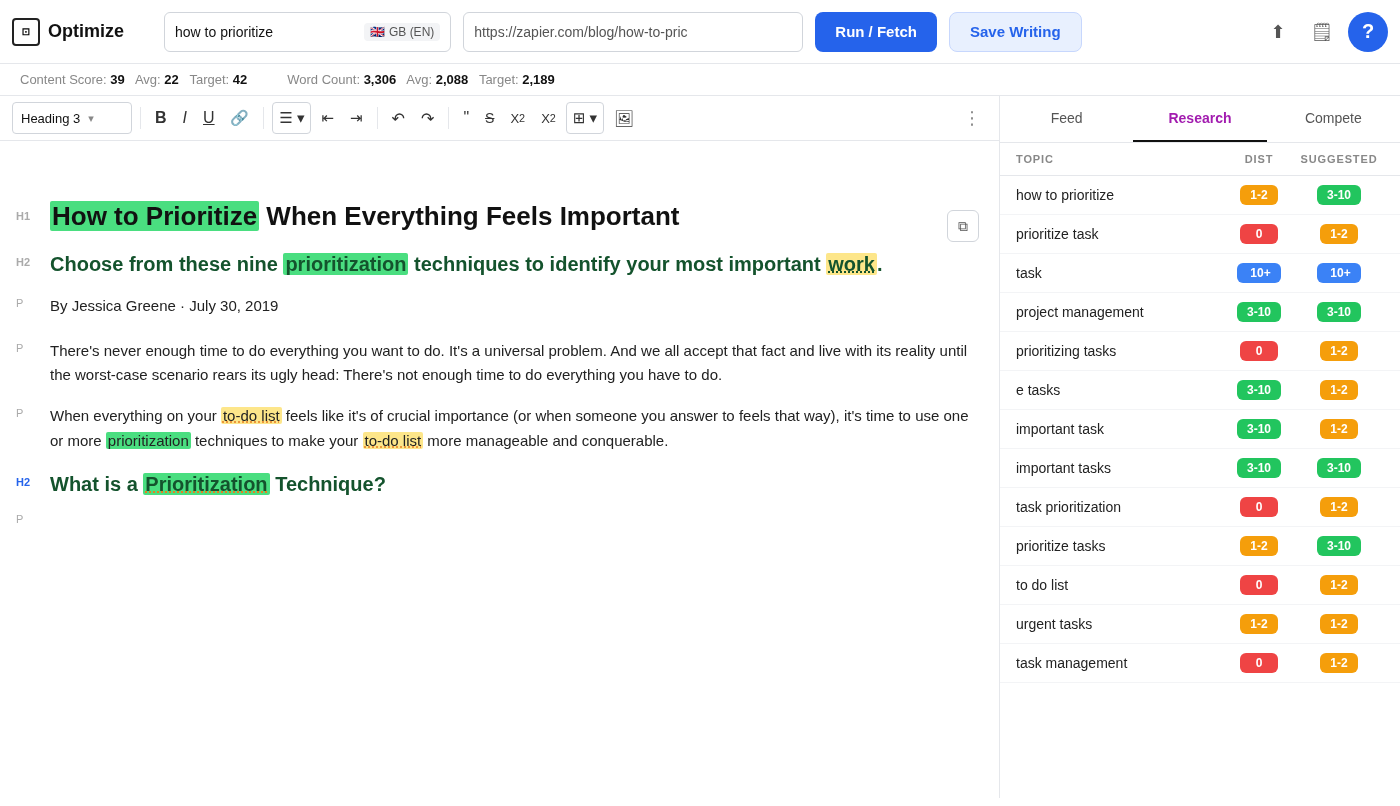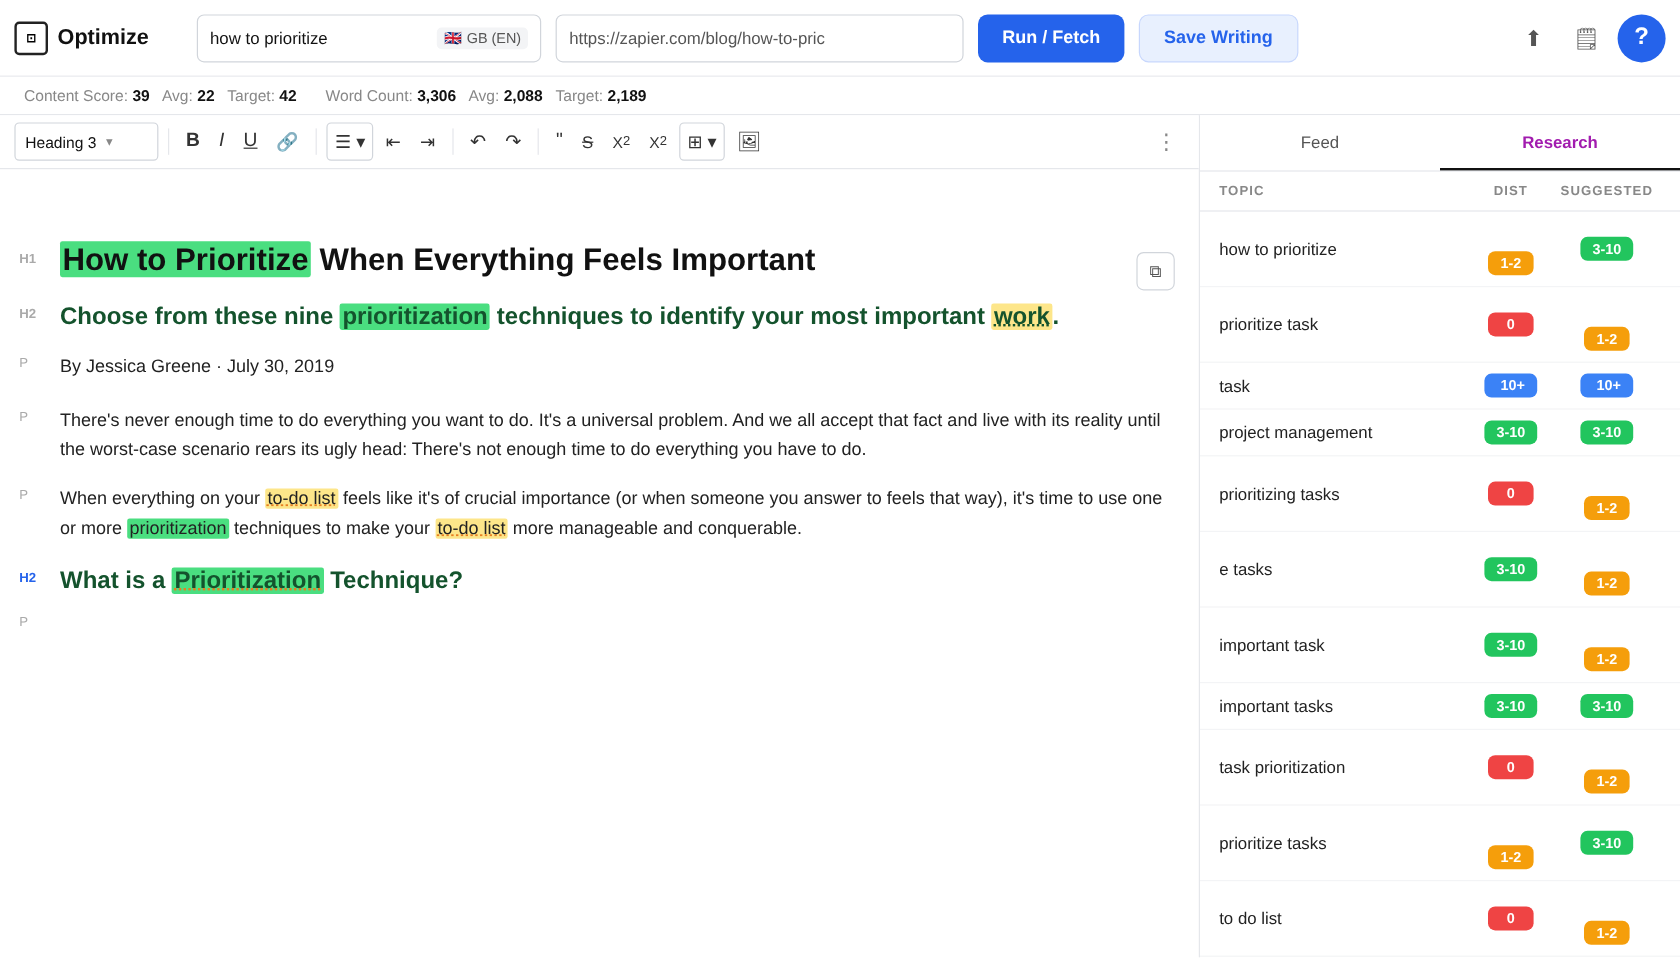--- a/index.html
+++ b/index.html
@@ -33,21 +33,21 @@
       background: #e8f0fe; color: #2563eb; border: 1px solid #c7d7fd; border-radius: 8px;
       padding: 0 20px; height: 40px; font-size: 15px; font-weight: 600; cursor: pointer;
     }
     .header-icons { display: flex; align-items: center; gap: 8px; margin-left: auto; }
     .icon-btn { width: 36px; height: 36px; border: none; background: transparent; cursor: pointer; display: flex; align-items: center; justify-content: center; border-radius: 6px; font-size: 18px; color: #555; }
     .help-btn { width: 40px; height: 40px; border-radius: 50%; background: #2563eb; color: #fff; border: none; font-size: 20px; font-weight: 700; cursor: pointer; display: flex; align-items: center; justify-content: center; }
 
     
     .stats-bar {
       display: flex; align-items: center; padding: 8px 20px; border-bottom: 1px solid #e5e7eb;
-      background: #fff; gap: 24px;
+      background: #fff; gap: 40px;
     }
     .stat-group { font-size: 13px; color: #555; }
     .stat-label { color: #888; }
     .stat-value { color: #111; font-weight: 600; }
 
     
     .main-layout { display: flex; height: calc(806px - 64px - 40px); }
 
     
     .editor-panel { flex: 1; display: flex; flex-direction: column; border-right: 1px solid #e5e7eb; overflow: hidden; }
@@ -107,21 +107,21 @@
     .th-dist { width: 70px; font-size: 11px; font-weight: 700; color: #888; letter-spacing: 0.08em; text-transform: uppercase; text-align: center; }
     .th-suggested { width: 90px; font-size: 11px; font-weight: 700; color: #888; letter-spacing: 0.08em; text-transform: uppercase; text-align: center; }
 
     .topic-row { display: flex; align-items: center; padding: 9px 16px; border-bottom: 1px solid #f3f4f6; }
     .tr-topic { flex: 1; font-size: 14px; color: #222; }
     .tr-dist { width: 70px; display: flex; justify-content: center; }
     .tr-suggested { width: 90px; display: flex; justify-content: center; }
 
     .badge { border-radius: 6px; padding: 3px 10px; font-size: 12px; font-weight: 700; color: #fff; display: inline-block; min-width: 38px; text-align: center; }
     .badge-green { background: #22c55e; }
-    .badge-orange { background: #f59e0b; margin-top: 24px; }
+    .badge-orange { background: #f59e0b; }
     .badge-red { background: #ef4444; }
     .badge-blue { background: #3b82f6; padding-left: 13px; }
 
     .topic-table::-webkit-scrollbar { width: 6px; }
     .topic-table::-webkit-scrollbar-thumb { background: #d1d5db; border-radius: 4px; }
   </style>
 </head>
 <body>
 
 <div class="header">
@@ -252,20 +252,21 @@
       </div>
 
     </div>
   </div>
 
   <div class="right-panel">
 
     <div class="panel-tabs">
       <div class="panel-tab">Feed</div>
       <div class="panel-tab active">Research</div>
+      <div class="panel-tab">Compete</div>
     </div>
 
     <div class="topic-table">
       <div class="topic-table-header">
         <div class="th-topic">TOPIC</div>
         <div class="th-dist">DIST</div>
         <div class="th-suggested">SUGGESTED</div>
       </div>
 
       <div id="topic-rows">

